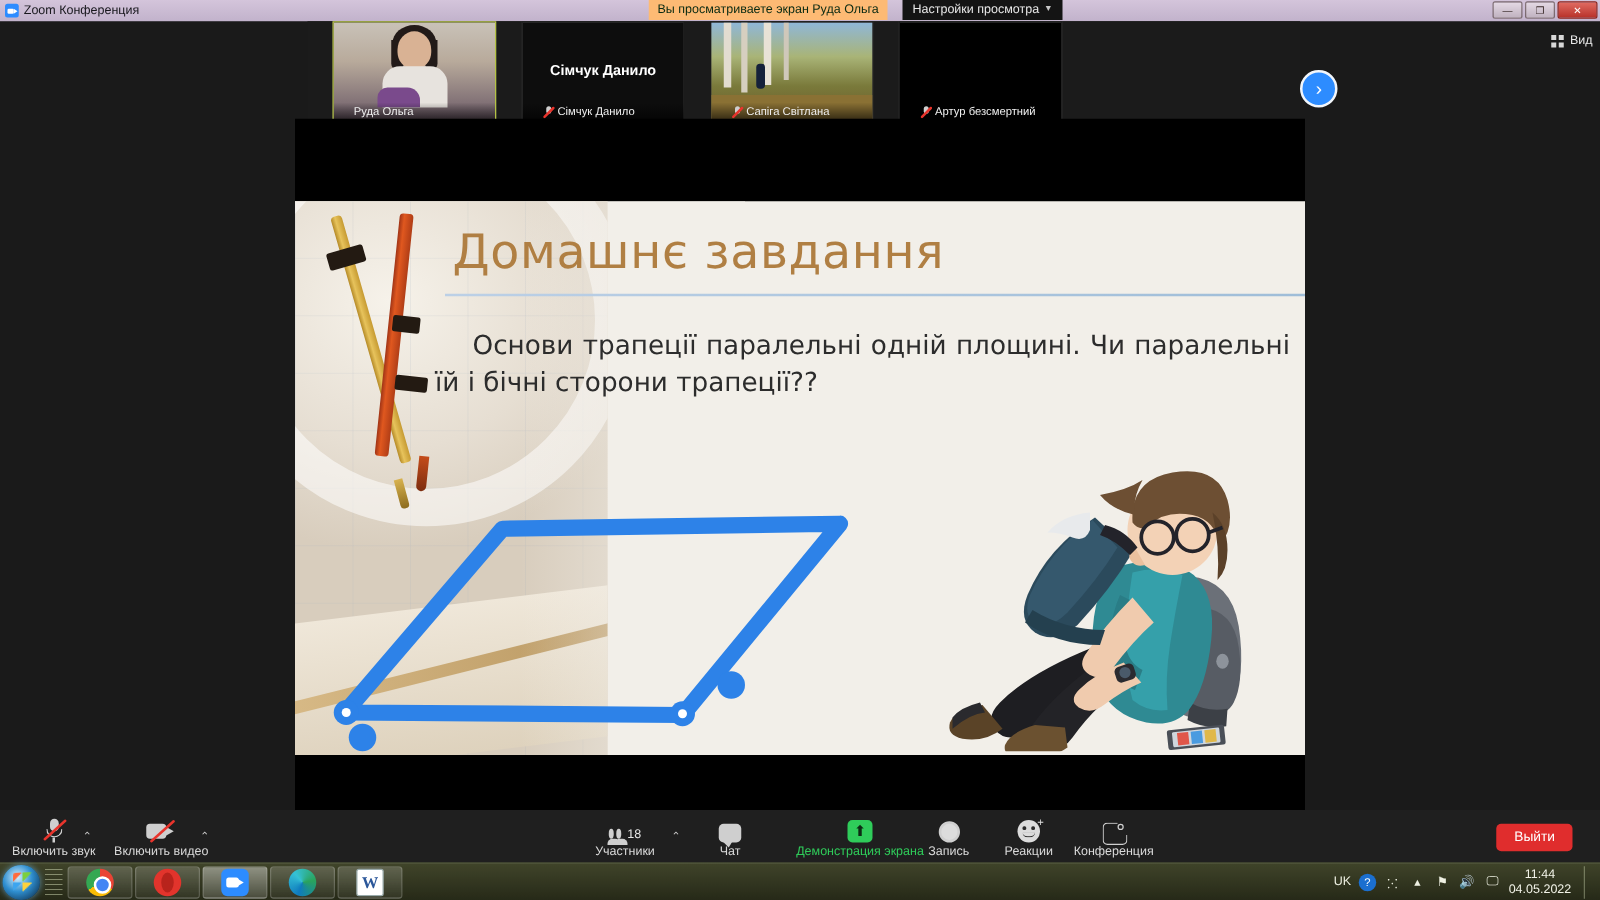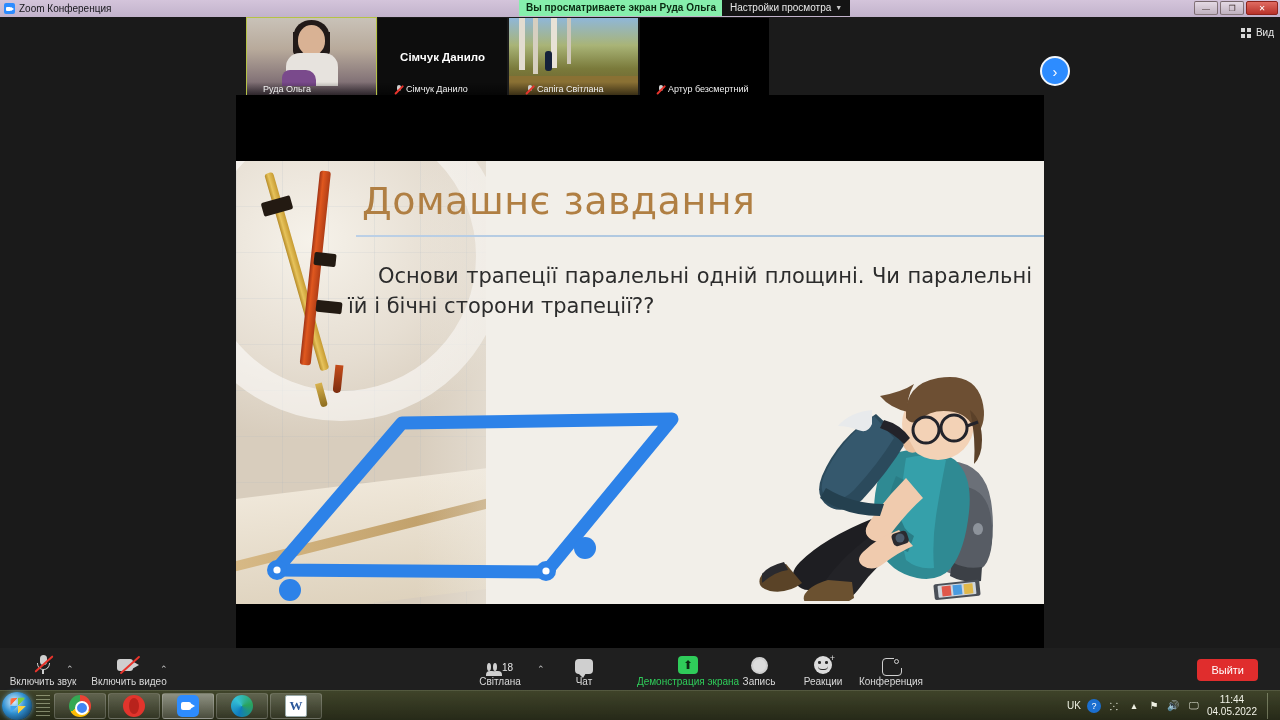--- a/index.html
+++ b/index.html
@@ -44,23 +44,23 @@
   }
   #zoom-logo::before{
     content:""; position:absolute; left:7px; top:4px;
     border-top:2px solid transparent; border-bottom:2px solid transparent;
     border-left:3px solid #fff;
   }
   #title-text{ white-space:nowrap; }
 
   #share-banner{
     position:absolute; left:519px; top:0; height:16px;
-    background:#86efac; color:#0a2a12;
+    background:#fdba74; color:#0a2a12;
     font-size:10px; line-height:16px; padding:0 7px; white-space:nowrap;
-    font-weight:700;
+    font-weight:400;
   }
   #viewopts{
     position:absolute; left:722px; top:0; height:16px;
     background:#141414; color:#e8e8e8;
     font-size:10px; line-height:16px; padding:0 8px; white-space:nowrap;
     display:flex; align-items:center; gap:4px;
   }
   .caret-dn{ font-size:7px; opacity:.85; }
 
   #wincontrols{ position:absolute; right:2px; top:1px; display:flex; gap:2px; }
@@ -78,21 +78,21 @@
     background:#1a1a1a;
   }
 
   
   #filmstrip{
     position:absolute; left:246px; top:0px; width:794px; height:80px;
     background:#1b1b1b; display:flex;
   }
   .tile{
     position:relative; width:131px; height:80px; background:#404040;
-    overflow:hidden; border:1px solid #1b1b1b;
+    overflow:hidden; border:1px solid #1b1b1b;margin-left:20px;
   }
   .tile.active{ border:1.5px solid #b5c246; }
   .tile-name{
     position:absolute; left:0; bottom:0; height:14px; width:100%;
     display:flex; align-items:center; gap:3px;
     padding:0 16px; font-size:9px; color:#f0f0f0;
     background:linear-gradient(180deg, rgba(0,0,0,.0), rgba(0,0,0,.62));
     white-space:nowrap; overflow:hidden;
   }
   .mic-off{
@@ -564,21 +564,21 @@
     <span class="caret-sm" style="left:160px;">⌃</span>
 
     <div class="tb-item" style="left:457px;">
       <span class="tb-ic">
         <span class="ic-people">
             <span class="p"></span>
             <span class="p"></span>
             <span class="cnt">18</span>
           </span>
       </span>
-      <span class="tb-lbl">Світлана</span>
+      <span class="tb-lbl">Участники</span>
     </div>
     <span class="caret-sm" style="left:537px;">⌃</span>
 
     <div class="tb-item" style="left:541px;">
       <span class="tb-ic">
           <span class="ic-chat"></span>
         </span>
       <span class="tb-lbl">Чат</span>
     </div>
 

